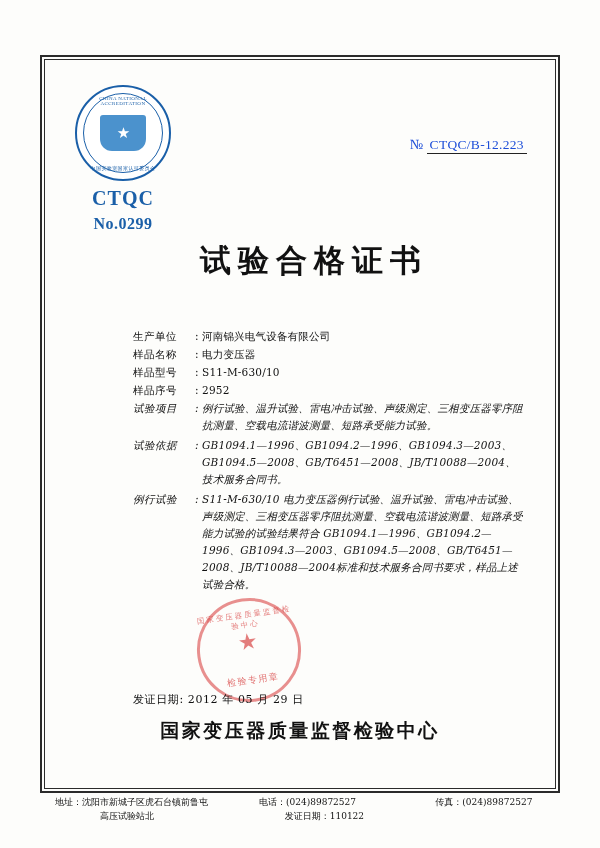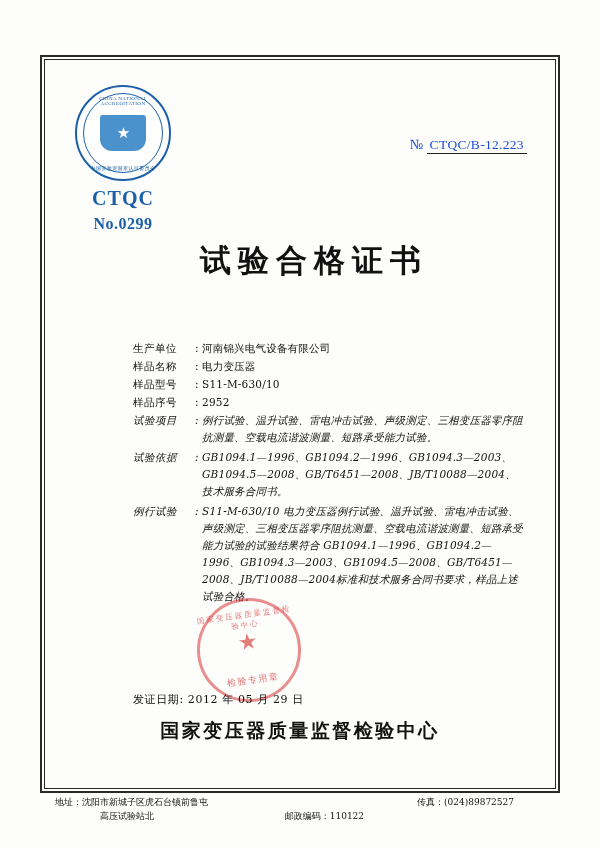--- a/index.html
+++ b/index.html
@@ -247,21 +247,21 @@
     font-weight: bold;
     letter-spacing: 7px;
     color: #111;
     padding-left: 28px;
   }
 
   
   .fields {
     position: absolute;
     left: 133px;
-    top: 340px;
+    top: 328px;
     width: 390px;
     font-family: "DejaVu Serif", serif;
     font-size: 10.5px;
     color: #111;
     line-height: 1.62;
   }
   .field-row {
     display: flex;
     align-items: flex-start;
     margin-bottom: 1px;
@@ -356,21 +356,21 @@
     font-size: 9px;
     color: #111;
     line-height: 1.6;
   }
   .footer-row {
     display: flex;
     justify-content: space-between;
   }
   .footer-col-left { width: 210px; }
   .footer-col-mid { width: 150px; }
-  .footer-col-right { width: 130px; text-align: left; margin-left: 16px; }
+  .footer-col-right { width: 130px; text-align: center; margin-left: 16px; }
   .footer-sub {
     margin-left: 45px;
   }
 </style>
 </head>
 <body>
 
 <div class="page">
 
   <div class="border-outer"></div>
@@ -453,26 +453,29 @@
 
   <div class="issue-date">发证日期: 2012 年 05 月 29 日</div>
 
   <div class="issuer">国家变压器质量监督检验中心</div>
 
   <div class="footer">
     <div class="footer-row">
       <div class="footer-col-left">
         <span>地址</span><span>：</span><span>沈阳市新城子区虎石台镇前鲁屯</span>
       </div>
+      <div class="footer-col-mid">
+        <span>电话</span><span>：</span><span>(024)89872527</span>
+      </div>
       <div class="footer-col-right">
         <span>传真</span><span>：</span><span>(024)89872527</span>
       </div>
     </div>
     <div class="footer-row">
       <div class="footer-col-left footer-sub">高压试验站北</div>
       <div class="footer-col-mid">
-        <span>邮政编码</span><span>：</span><span>110122</span>
+        <span>发证日期</span><span>：</span><span>110122</span>
       </div>
       <div class="footer-col-right"></div>
     </div>
   </div>
 
 </div>
 
 </body></html>

